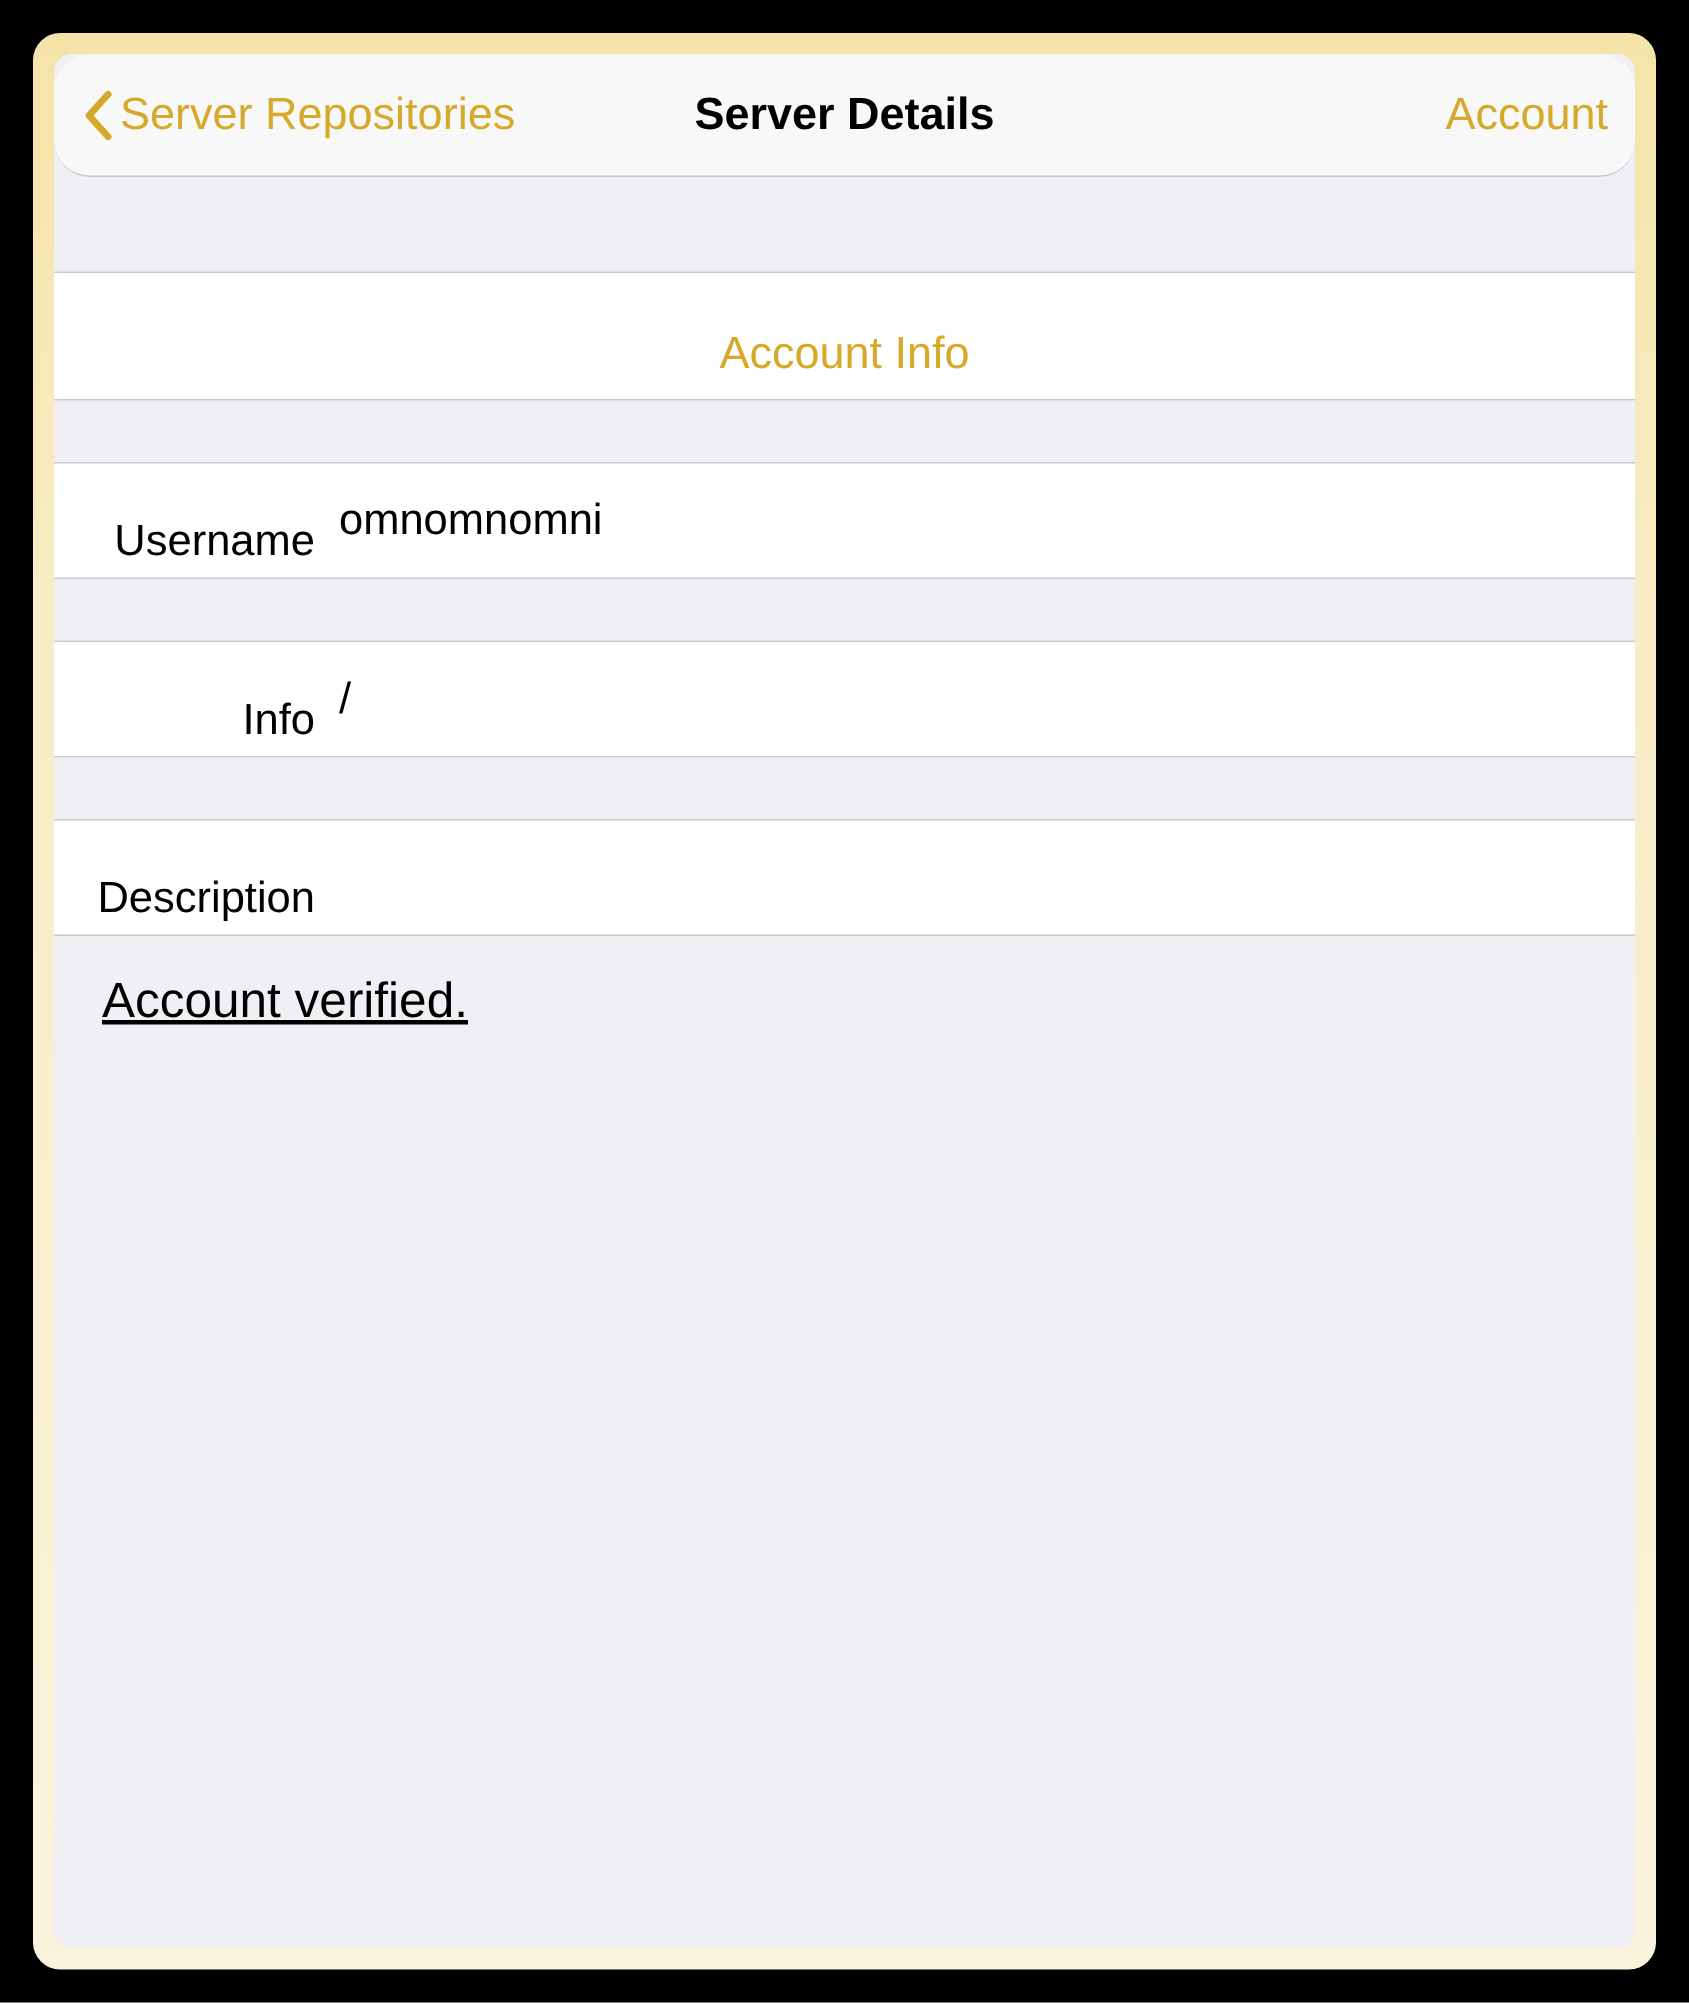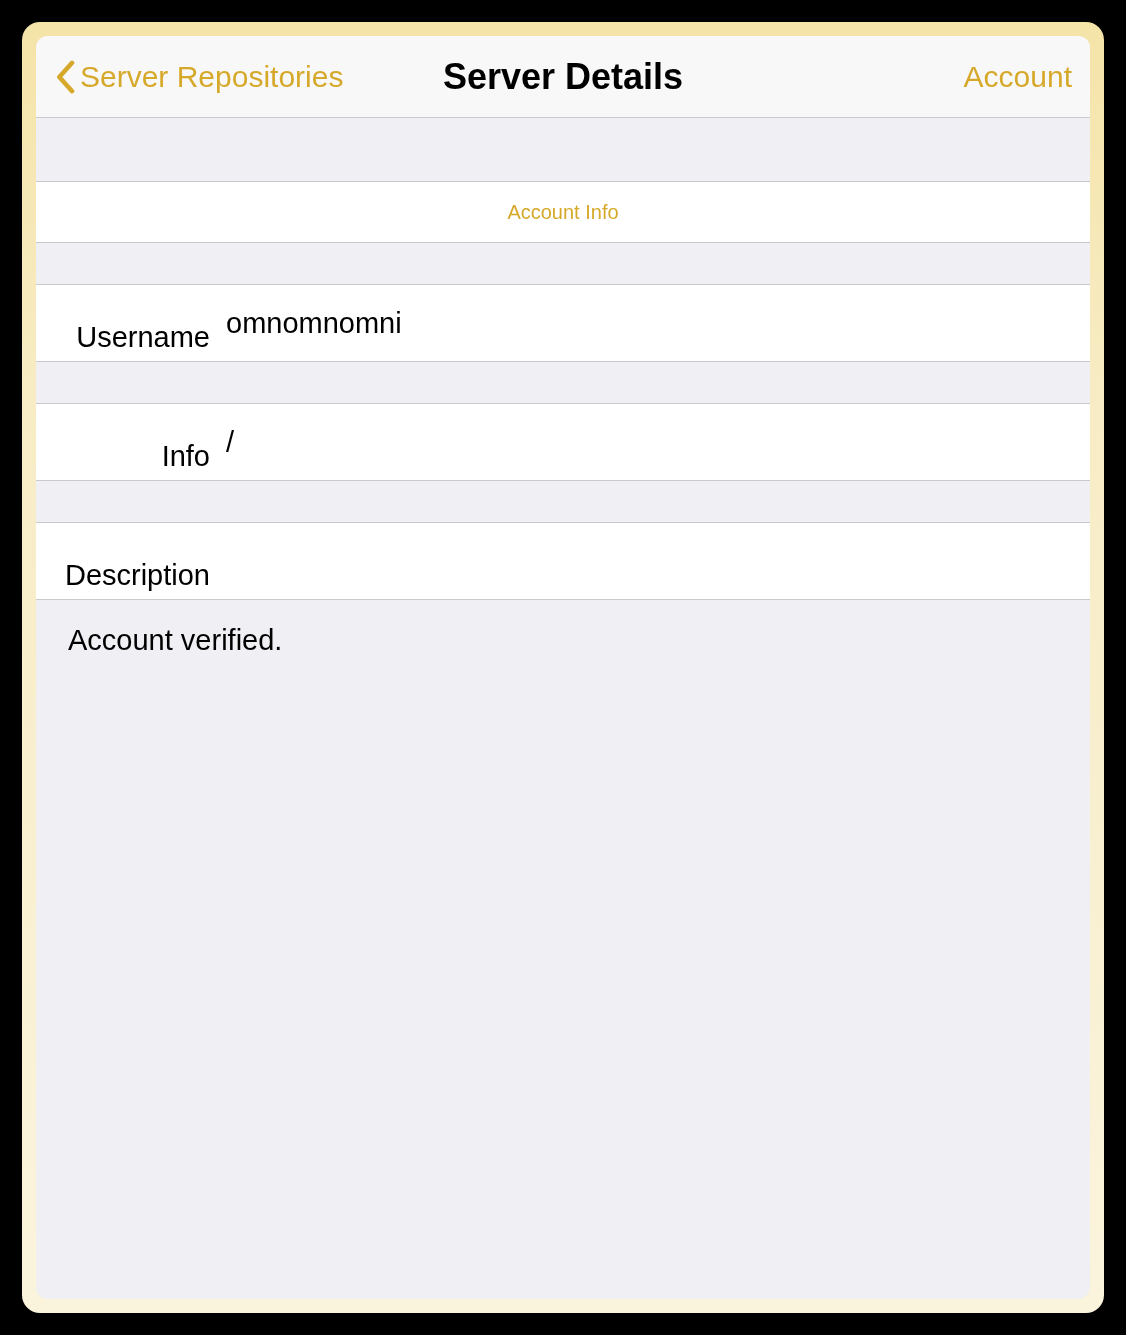--- a/index.html
+++ b/index.html
@@ -32,41 +32,42 @@
     }
     .navbar {
       height: 82px;
       background: #f8f8f9;
       border-bottom: 1px solid #c9c9ce;
       display: flex;
       align-items: center;
       justify-content: space-between;
       padding: 0 18px;
       position: relative;
+      border-radius: 24px;
     }
     .nav-back {
       display: flex;
       align-items: center;
       color: #d6a92b;
       font-size: 30px;
       font-weight: 400;
       cursor: pointer;
     }
     .nav-back svg {
       width: 22px;
       height: 34px;
       margin-right: 4px;
       flex-shrink: 0;
     }
     .nav-title {
       position: absolute;
       left: 0;
       right: 0;
       text-align: center;
-      font-size: 36px;
+      font-size: 30px;
       font-weight: 600;
       color: #000;
       pointer-events: none;
     }
     .nav-action {
       color: #d6a92b;
       font-size: 30px;
       font-weight: 400;
       cursor: pointer;
     }
@@ -80,23 +81,24 @@
       background: #fff;
       border-top: 1px solid #c9c9ce;
       border-bottom: 1px solid #c9c9ce;
     }
     .link-cell {
       height: 60px;
       display: flex;
       align-items: center;
       justify-content: center;
       color: #d6a92b;
-      font-size: 20px;
+      font-size: 30px;
       font-weight: 400;
       cursor: pointer;
+      margin-top: 24px;
     }
     .row {
       height: 76px;
       display: flex;
       align-items: center;
       padding-left: 20px;
     }
     .row + .row {
       border-top: 1px solid #c9c9ce;
       margin-left: 20px;
@@ -120,22 +122,23 @@
       background: transparent;
       font-family: inherit;
       letter-spacing: 0;
     }
     .row-password {
       letter-spacing: 4px;
       font-size: 24px;
     }
     .footer-text {
       padding: 24px 32px;
-      font-size: 29px;
+      font-size: 33px;
       color: #000;
+      text-decoration: underline;
     }
     .flex-fill {
       flex: 1;
     }
   </style>
 </head>
 <body>
 
 <div class="outer">
   <div class="panel">

